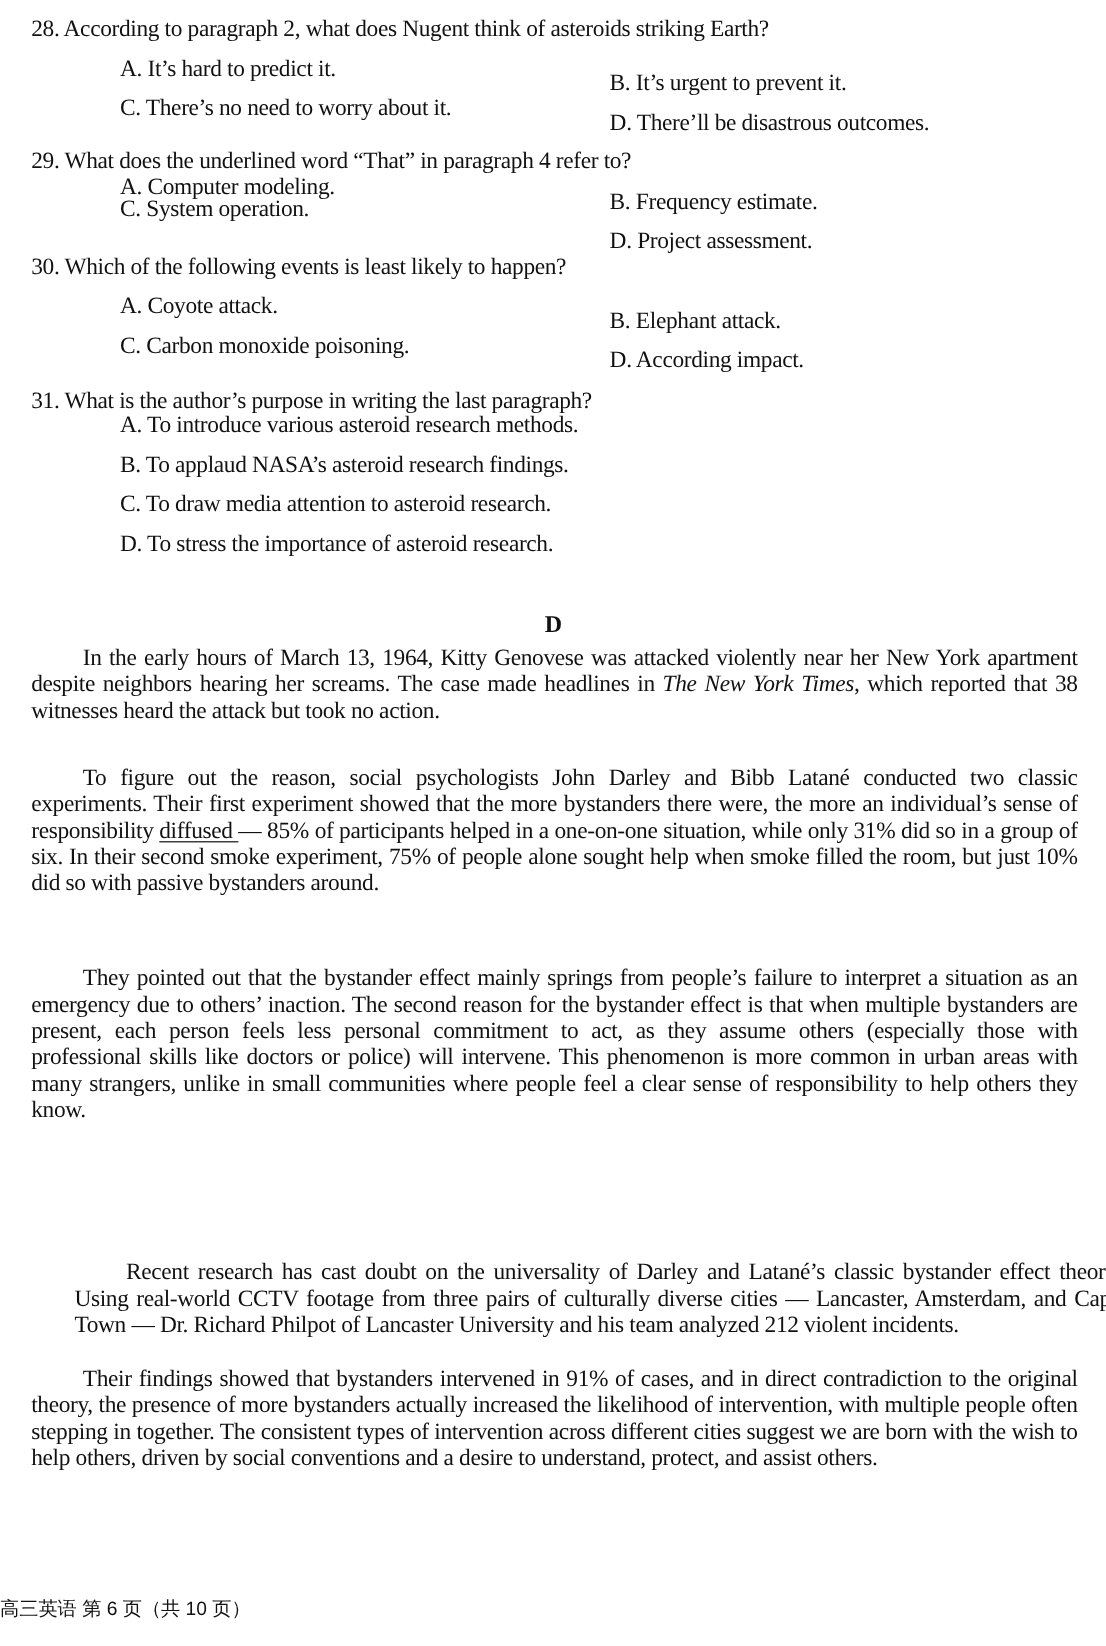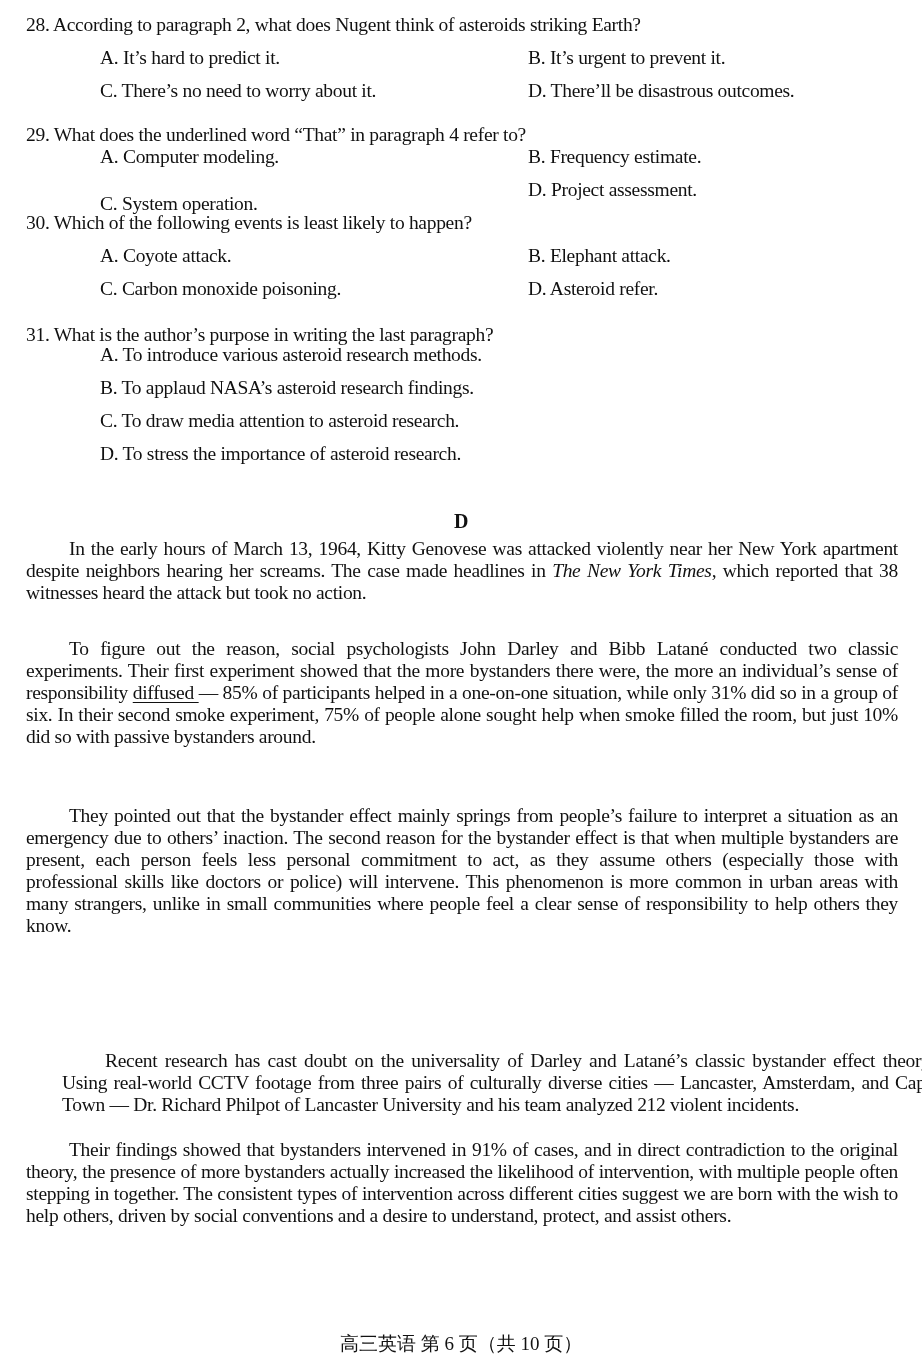--- a/index.html
+++ b/index.html
@@ -27,21 +27,21 @@
     .q-stem {
       position: absolute;
       left: 26px;
       white-space: nowrap;
     }
     .opt {
       position: absolute;
       white-space: nowrap;
     }
     .opt.col1 { left: 59px; margin-left: 41px; }
-    .opt.col2 { left: 528px; }
+    .opt.col2 { left: 508px; margin-top: 12px; }
     
     .section-letter {
       position: absolute;
       top: 510px;
       left: 0;
       width: 922px;
       text-align: center;
       font-weight: bold;
       font-size: 20px;
     }
@@ -54,23 +54,23 @@
       text-indent: 43px;
       margin: 0;
     }
     .para .u { text-decoration: underline; text-underline-offset: 3px; }
     .para .i { font-style: italic; }
     .footer {
       position: absolute;
       top: 1331px;
       left: 0;
       width: 922px;
-      text-align: center;
-      font-family: Liberation Serif, serif;
-      font-size: 19px;
+      text-align: left;
+      font-family: Liberation Sans, sans-serif;
+      font-size: 16px;
       letter-spacing: 0;
     }
   </style>
 </head>
 <body>
 
 <div class="page">
 
   <div>
     <div class="q-stem" style="top:14px;">
@@ -101,21 +101,21 @@
       <span>What does the underlined word “That” in paragraph 4 refer to?</span>
     </div>
     <div class="opt col1" style="top:146px;">
       <span>A.</span>
       <span>Computer modeling.</span>
     </div>
     <div class="opt col2" style="top:146px;">
       <span>B.</span>
       <span>Frequency estimate.</span>
     </div>
-    <div class="opt col1" style="top:193px;">
+    <div class="opt col1" style="top:164px;">
       <span>C.</span>
       <span>System operation.</span>
     </div>
     <div class="opt col2" style="top:179px;">
       <span>D.</span>
       <span>Project assessment.</span>
     </div>
   </div>
 
   <div>
@@ -130,21 +130,21 @@
     <div class="opt col2" style="top:245px;">
       <span>B.</span>
       <span>Elephant attack.</span>
     </div>
     <div class="opt col1" style="top:278px;">
       <span>C.</span>
       <span>Carbon monoxide poisoning.</span>
     </div>
     <div class="opt col2" style="top:278px;">
       <span>D.</span>
-      <span>Asteroid refer.</span>
+      <span>According impact.</span>
     </div>
   </div>
 
   <div>
     <div class="q-stem" style="top:324px;">
       <span>31.</span>
       <span>What is the author’s purpose in writing the last paragraph?</span>
     </div>
     <div class="opt col1" style="top:344px;">
       <span>A.</span>

